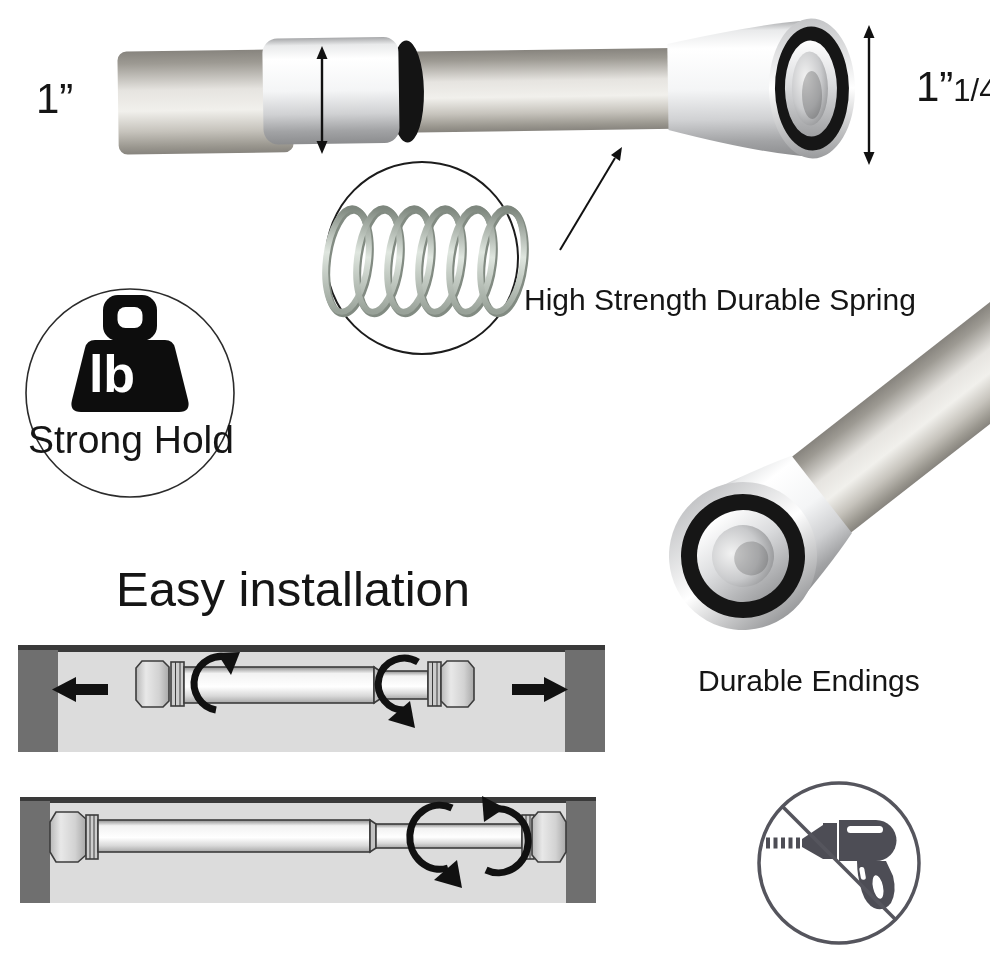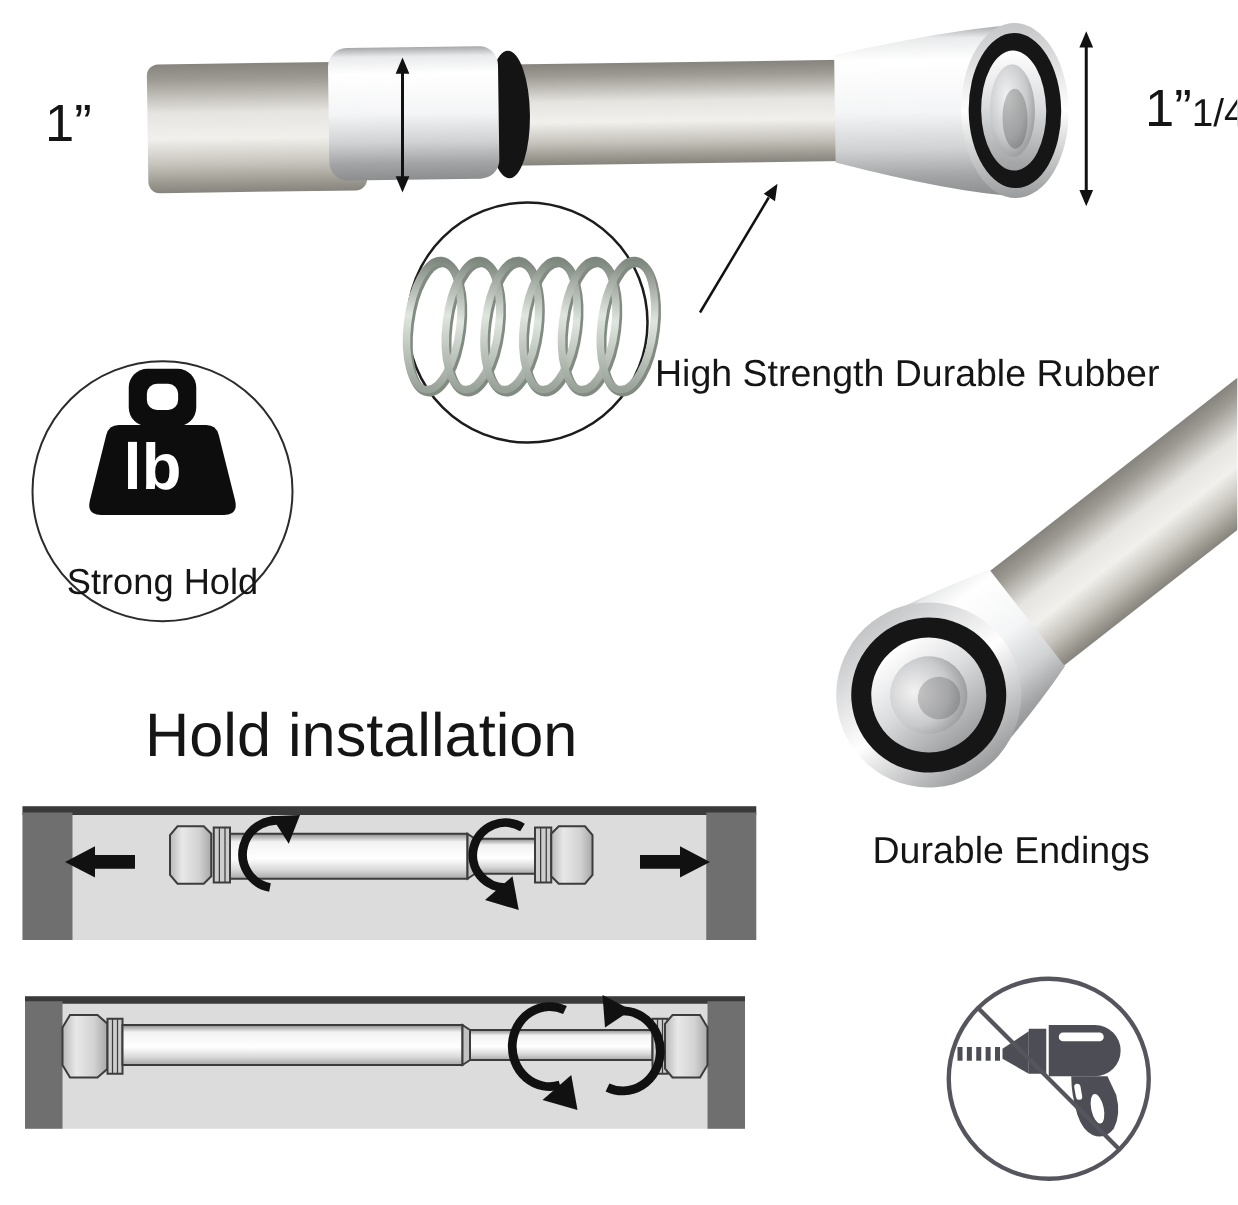--- a/index.html
+++ b/index.html
@@ -5,22 +5,22 @@
   html,body{margin:0;padding:0;background:#ffffff;}
   #canvas{position:relative;width:990px;height:964px;background:#ffffff;overflow:hidden;
           font-family:"Liberation Sans", sans-serif;color:#151515;}
   #gfx{position:absolute;left:0;top:0;}
   .lbl{position:absolute;white-space:nowrap;color:#151515;line-height:1.1;}
   .dim{font-size:42px;}
   .dim .frac{font-size:31px;}
   #spring-caption{left:524px;top:283px;font-size:30px;}
   #left-dim{left:36px;top:76px;}
   #right-dim{left:882px;top:64px;margin-left:34px;}
-  #lb-label{left:72px;top:346px;width:100px;text-align:center;font-size:52px;font-weight:bold;color:#ffffff;}
-  #strong-hold-caption{left:28px;top:419px;width:204px;text-align:center;font-size:29px;margin-top:32px;}
+  #lb-label{left:62px;top:346px;width:100px;text-align:center;font-size:52px;font-weight:bold;color:#ffffff;}
+  #strong-hold-caption{left:28px;top:419px;width:204px;text-align:center;font-size:39px;}
   #easy-heading{left:116px;top:563px;font-size:49px;}
   #rubber-caption{left:698px;top:664px;font-size:30px;}
 </style>
 </head>
 <body>
 
 <div id="canvas">
 
 <svg id="gfx" width="990" height="964" viewBox="0 0 990 964" xmlns="http://www.w3.org/2000/svg">
   <defs>
@@ -226,22 +226,22 @@
       <ellipse cx="878" cy="887" rx="5" ry="12" fill="#ffffff" transform="rotate(-12 878 887)"></ellipse>
     </g>
     <line x1="782" y1="806" x2="896" y2="920" stroke="#55555d" stroke-width="3.5"></line>
   </g>
 </svg>
 
   <div class="lbl dim" id="left-dim">1”</div>
 
   <div class="lbl dim" id="right-dim"><span>1”</span><span class="frac">1/4</span></div>
 
-  <div class="lbl" id="spring-caption">High Strength Durable Rubber</div>
+  <div class="lbl" id="spring-caption">High Strength Durable Spring</div>
 
   <div class="lbl" id="lb-label">lb</div>
 
   <div class="lbl" id="strong-hold-caption">Strong Hold</div>
 
-  <div class="lbl" id="easy-heading">Hold installation</div>
+  <div class="lbl" id="easy-heading">Easy installation</div>
 
   <div class="lbl" id="rubber-caption">Durable Endings</div>
 </div>
 
 </body></html>

